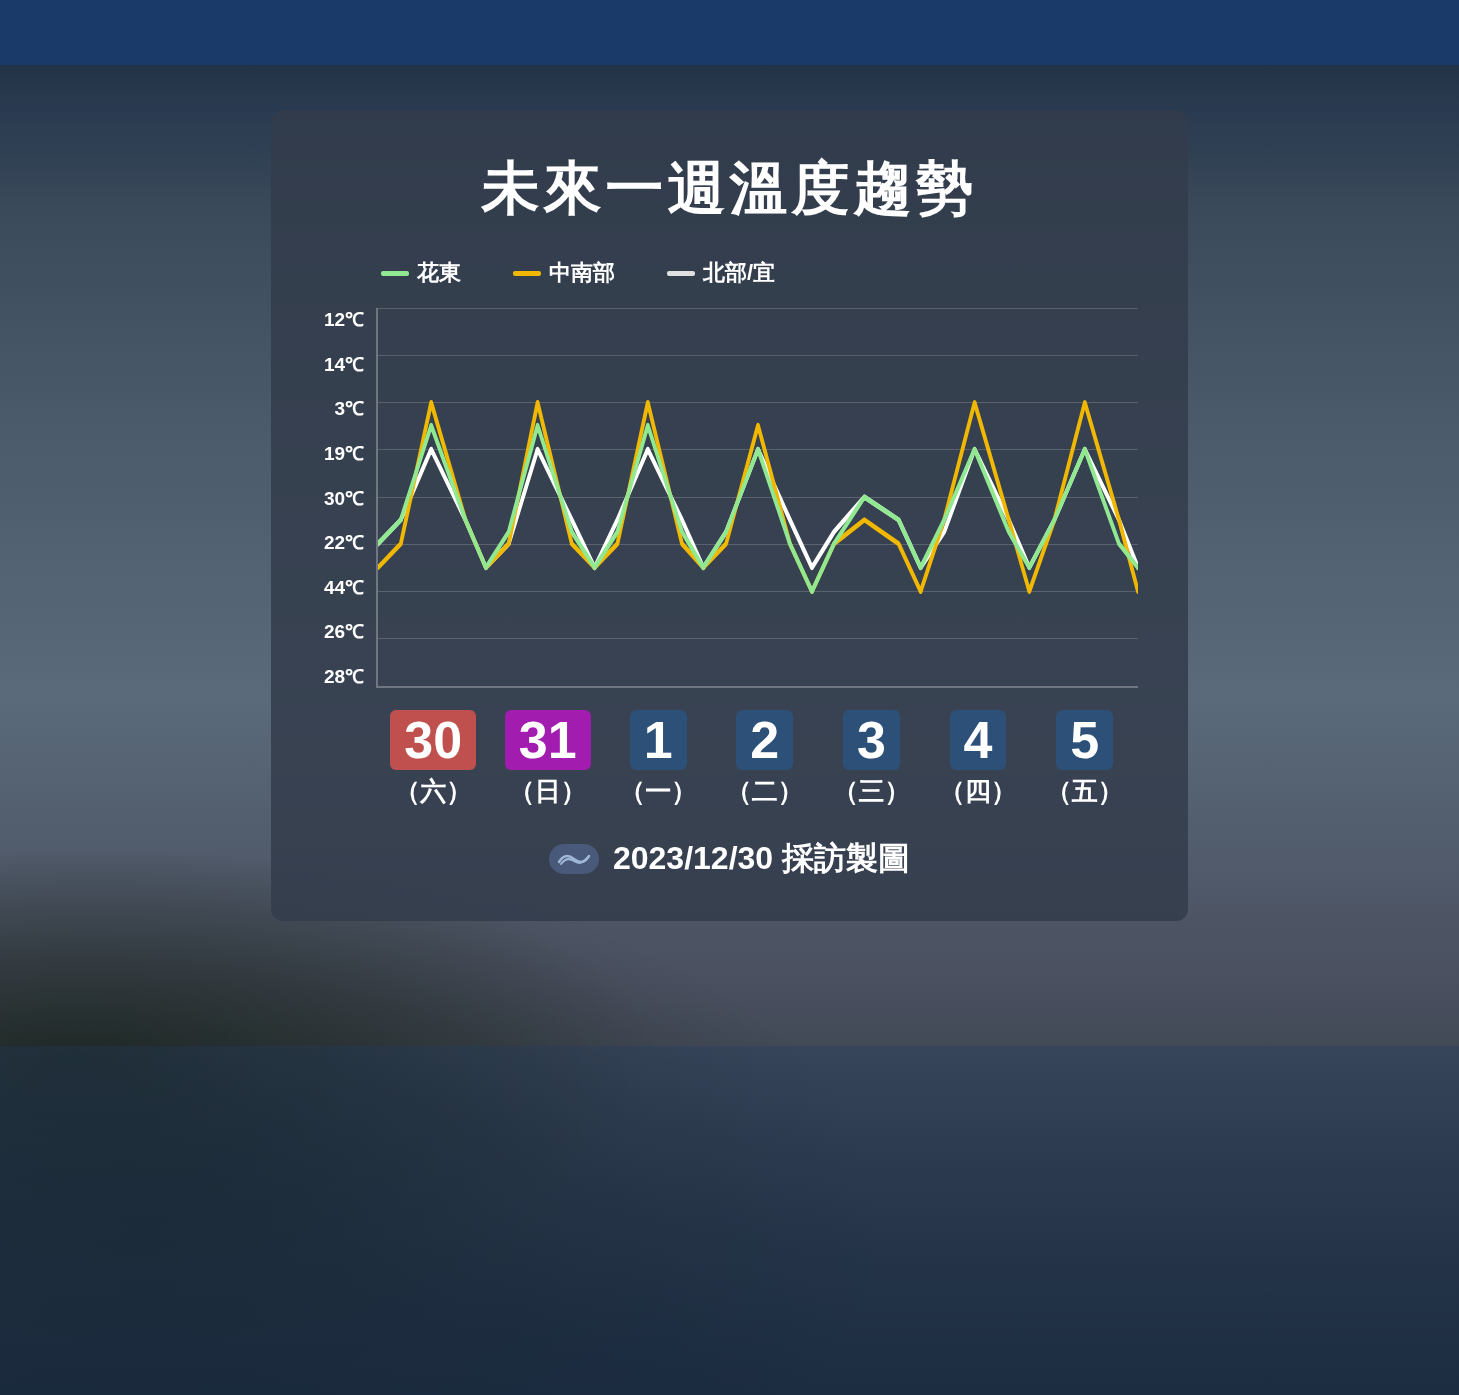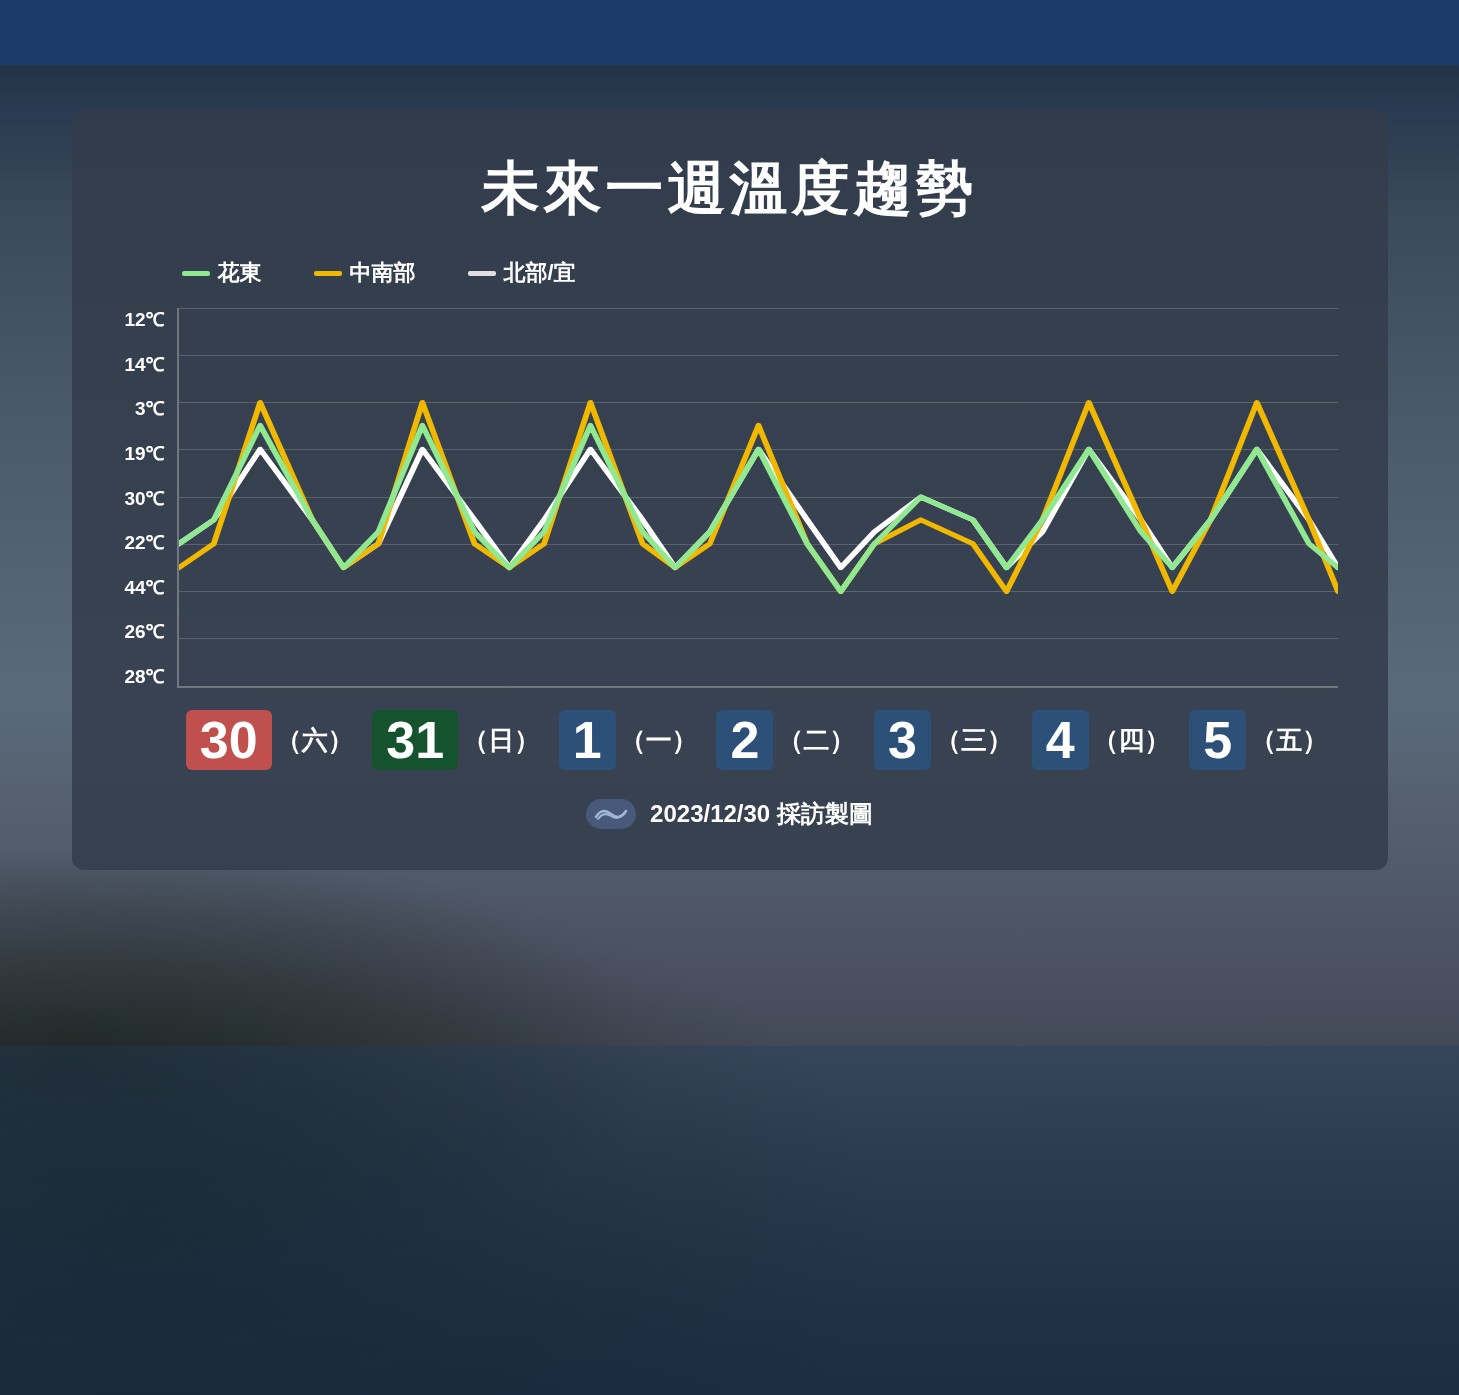--- a/index.html
+++ b/index.html
@@ -66,21 +66,21 @@
       left: 0;
       right: 0;
       height: 65px;
       background: #1a3a6a;
     }
 
     .main-card {
       background: rgba(50, 60, 75, 0.85);
       border-radius: 12px;
       padding: 40px 50px 40px;
-      width: 1316px;
+      width: 917px;
       margin-top: 30px;
     }
 
     .chart-title {
       text-align: center;
       color: white;
       font-size: 58px;
       font-weight: 900;
       margin-bottom: 30px;
       letter-spacing: 4px;
@@ -158,20 +158,21 @@
 
     .chart-svg {
       position: absolute;
       inset: 0;
       width: 100%;
       height: 100%;
     }
 
     .date-item {
       display: flex;
+      flex-direction: column;
       align-items: center;
       gap: 4px;
     }
 
     .date-number {
       font-size: 52px;
       font-weight: 900;
       color: white;
       line-height: 1;
     }
@@ -182,38 +183,38 @@
       color: white;
     }
 
     .date-badge-red {
       background: #c0504d;
       border-radius: 6px;
       padding: 4px 14px;
     }
 
     .date-badge-pink {
-      background: #14532d;
+      background: #a21caf;
       border-radius: 6px;
       padding: 4px 14px;
     }
 
     .date-badge-blue {
       background: #2d5078;
       border-radius: 6px;
       padding: 4px 14px;
     }
 
     .footer-credit {
       display: flex;
       align-items: center;
       gap: 14px;
       margin-top: 28px;
       color: white;
-      font-size: 24px;
+      font-size: 32px;
       font-weight: 700;
     }
 
     .credit-logo {
       width: 50px;
       height: 30px;
       background: rgba(80,100,140,0.7);
       border-radius: 15px;
       display: flex;
       align-items: center;

